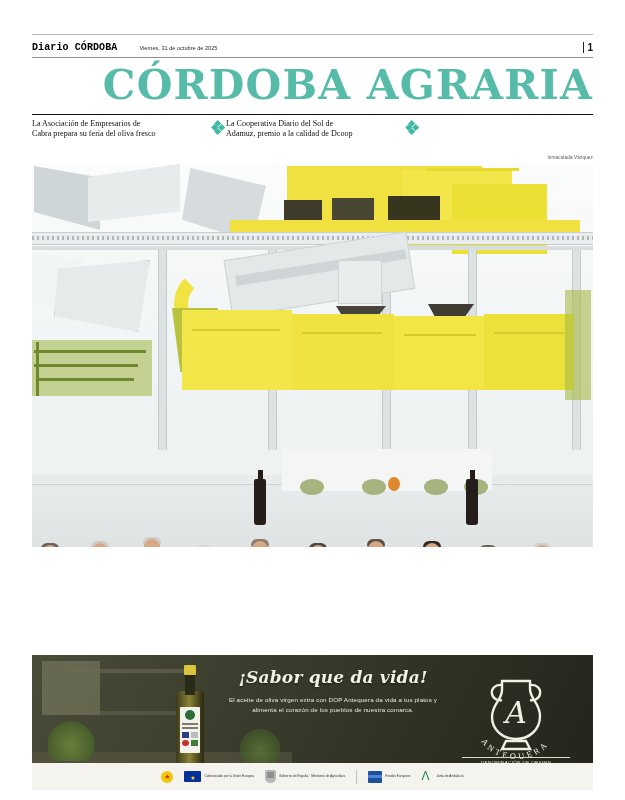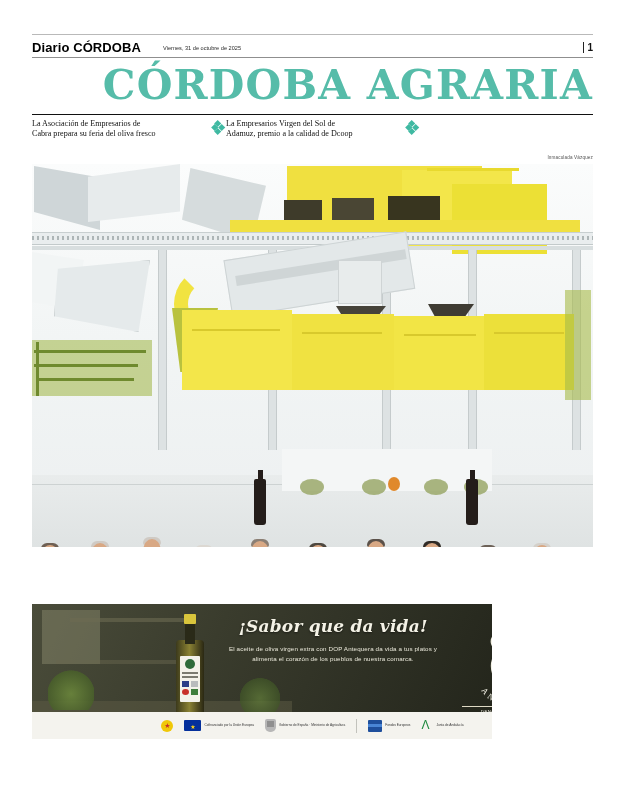--- a/index.html
+++ b/index.html
@@ -11,22 +11,22 @@
   }
   .page { position: relative; width: 625px; height: 800px; background:#fff; }
 
   
   .masthead {
     position: absolute; left: 32px; top: 34px; width: 561px; height: 22px;
     border-top: 1px solid #b9b9b9;
     display: flex; align-items: center;
   }
   .masthead-brand {
-    font-family: Liberation Sans, sans-serif;
-    font-size: 13px; font-weight: bold; letter-spacing: .1px; color:#000;
+    font-family: Liberation Mono, monospace;
+    font-size: 10px; font-weight: bold; letter-spacing: .1px; color:#000;
     padding-top: 4px;
   }
   .masthead-date {
     font-family: "Liberation Sans", sans-serif;
     font-size: 5.6px; color:#2b2b2b; margin-left: 22px; padding-top: 5px;
   }
   .masthead-folio {
     margin-left:auto; display:flex; align-items:center; gap:3px; padding-top:3px;
   }
   .folio-rule { display:inline-block; width:1.6px; height:11px; background:#222; }
@@ -211,21 +211,21 @@
     display:flex; flex-direction:column; align-items:center; justify-content:center;
   }
   .headline .l {
     font-family:"Liberation Serif", serif; font-weight:bold;
     font-size:27.5px; line-height:32px; color:#111; letter-spacing:-.1px;
     white-space:nowrap;
   }
 
   
   .advert {
-    position:absolute; left:32px; top:604px; width:460px; height:135px;
+    position:absolute; left:32px; top:655px; width:561px; height:135px;
     overflow:hidden; background:#3b3d2f;padding-left:36px;
   }
   .ad-bg { position:absolute; inset:0; background:linear-gradient(115deg,#4a4c3a 0%,#3a3c2d 38%,#2e3024 70%,#23251b 100%); }
   .ad-kitchen-shelf { position:absolute; left:38px; top:14px; width:120px; height:4px; background:#6d6a52; opacity:.6; }
   .ad-kitchen-shelf2 { position:absolute; left:24px; top:56px; width:140px; height:4px; background:#67654d; opacity:.5; }
   .ad-window { position:absolute; left:10px; top:6px; width:58px; height:54px; background:#8d8f72; opacity:.45; }
   .ad-plantL { position:absolute; left:16px; top:66px; width:46px; height:40px; background:radial-gradient(circle at 50% 60%, #6d8a3c 0%, #49602a 70%, transparent 72%); opacity:.85; }
   .ad-plantR { position:absolute; left:208px; top:74px; width:40px; height:34px; background:radial-gradient(circle at 50% 60%, #63803a 0%, #415727 70%, transparent 72%); opacity:.7; }
   .ad-counter { position:absolute; left:0; bottom:16px; width:260px; height:22px; background:#5b5a44; opacity:.55; }
 
@@ -310,21 +310,21 @@
     </div>
     <div class="teaser-sep">
       <div class="diamond-cluster">
           <i class="t"></i>
           <i class="l"></i>
           <i class="r"></i>
           <i class="b"></i>
         </div>
     </div>
     <div class="teaser-col">
-      <p>La Empresarios Virgen del Sol de</p>
+      <p>La Cooperativa Diario del Sol de</p>
       <p>Adamuz, premio a la calidad de Dcoop</p>
     </div>
     <div class="teaser-sep">
       <div class="diamond-cluster">
           <i class="t"></i>
           <i class="l"></i>
           <i class="r"></i>
           <i class="b"></i>
         </div>
     </div>

